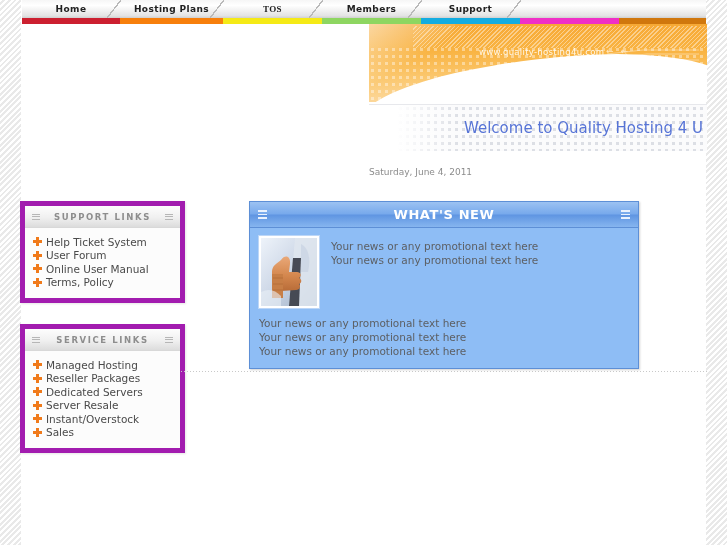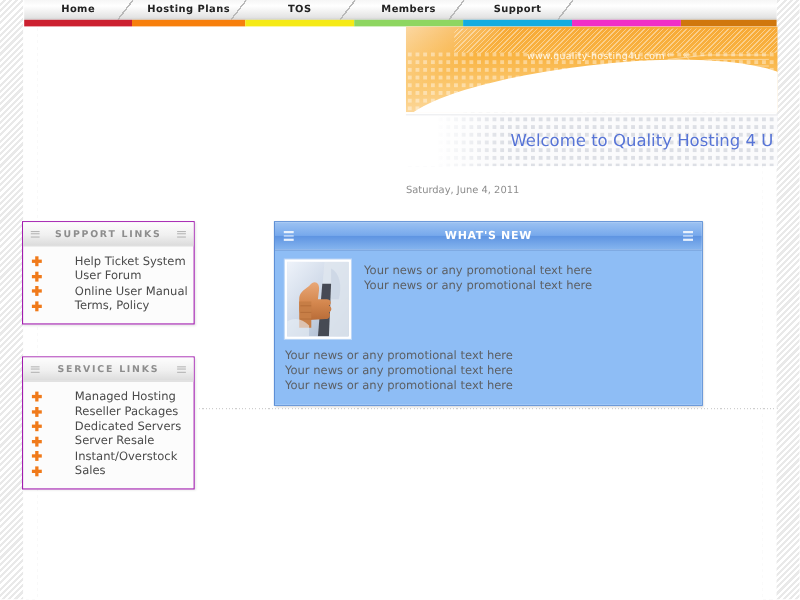--- a/index.html
+++ b/index.html
@@ -98,52 +98,52 @@
   .welcome-fade{position:absolute;left:0;top:0;width:90px;height:46px;background:linear-gradient(to right,#fff 30%,rgba(255,255,255,0));}
   .welcome-txt{
     position:absolute;right:4px;top:14px;font-size:15px;color:#5774d6;
     white-space:nowrap;font-family:"DejaVu Sans", sans-serif;
   }
 
   .datewrap{position:absolute;left:369px;top:160px;width:338px;text-align:left;padding-right:10px;box-sizing:border-box;}
   .datewrap span{font-size:9px;color:#8c8c8c;}
 
   
-  .panel{position:absolute;width:155px;background:#fcfcfc;border:1px solid #a21caf;
+  .panel{position:absolute;width:155px;background:#fcfcfc;border:5px solid #a21caf;
          box-shadow:1px 1px 2px rgba(0,0,0,.10);}
   .panel-hd{
     height:22px;line-height:22px;
     background:linear-gradient(to bottom,#fdfdfd 0%,#f0f0f0 55%,#dcdcdc 100%);
     border-bottom:1px solid #d8d8d8;
     display:flex;align-items:center;justify-content:space-between;
     padding:0 7px;box-sizing:border-box;
   }
   .panel-hd .ttl{
     font-size:8.5px;font-weight:bold;color:#8d8d8d;letter-spacing:1.6px;
     text-transform:uppercase;flex:1;text-align:center;
   }
   .hdbars{display:inline-block;width:8px;}
   .hdbars i{display:block;height:1px;background:#b6b6b6;margin:1.5px 0;}
   .panel-bd{padding:7px 8px 9px 8px;}
-  .lnk{display:flex;align-items:center;height:13.5px;font-size:10.5px;color:#4a4a4a;cursor:pointer;white-space:nowrap;gap:26px;}
+  .lnk{display:flex;align-items:center;height:13.5px;font-size:10.5px;color:#4a4a4a;cursor:pointer;white-space:nowrap;}
   .bullet{display:inline-block;width:9px;height:9px;margin-right:4px;position:relative;flex:0 0 auto;}
   .bullet:before,.bullet:after{content:"";position:absolute;background:#f07a1a;}
   .bullet:before{left:3px;top:0;width:3px;height:9px;}
   .bullet:after{left:0;top:3px;width:9px;height:3px;}
 
   
   .wn{position:absolute;left:249px;top:201px;width:388px;
       border:1px solid #5d8fd6;box-shadow:1px 1px 2px rgba(0,0,0,.18);}
   .wn-hd{
     height:26px;line-height:26px;
     background:linear-gradient(to bottom,#9cc2f2 0%,#77a9ec 48%,#5f95e2 52%,#86b5ef 100%);
     display:flex;align-items:center;justify-content:space-between;
     padding:0 8px;box-sizing:border-box;border-bottom:1px solid #5d8fd6;
   }
-  .wn-hd .ttl{flex:1;text-align:center;font-size:10px;font-weight:bold;color:#fff;letter-spacing:.6px;}
+  .wn-hd .ttl{flex:1;text-align:center;font-size:13px;font-weight:bold;color:#fff;letter-spacing:.6px;}
   .wn-bars{display:inline-block;width:9px;}
   .wn-bars i{display:block;height:1.5px;background:#eaf2fd;margin:2px 0;}
   .wn-bd{background:#8ebdf5;padding:8px 3px 10px 9px;position:relative;min-height:118px;box-sizing:border-box;}
   .wn-top{display:flex;}
   .thumb{width:56px;height:68px;border:2px solid #ffffff;box-shadow:0 0 0 1px #bcd6f7;flex:0 0 auto;position:relative;overflow:hidden;background:#dfe7f2;}
   .wn-texts{padding-left:12px;padding-top:3px;}
   .wn-line{font-size:10.5px;color:#5c5f63;line-height:14px;white-space:nowrap;}
   .wn-bottom{padding-top:8px;}
   .wn-bline{font-size:10.5px;color:#5c5f63;line-height:14px;white-space:nowrap;}
 
@@ -158,21 +158,21 @@
 <div class="edge-inner-l"></div>
 <div class="edge-inner-r"></div>
 
 <div class="page">
 
   <div class="navwrap">
     <div class="navbg"></div>
     <div class="navitems" id="navitems">
         <div class="navitem" style="width: 98px;"><span>Home</span><span class="sep"></span></div>
         <div class="navitem" style="width: 103px;"><span>Hosting Plans</span><span class="sep"></span></div>
-        <div class="navitem" style="width: 99px;"><span>TOS</span><span class="sep"></span></div>
+        <div class="navitem" style="width: 99px; font-family: Liberation Serif, serif;"><span>TOS</span><span class="sep"></span></div>
         <div class="navitem" style="width: 99px;"><span>Members</span><span class="sep"></span></div>
         <div class="navitem" style="width: 99px;"><span>Support</span><span class="sep"></span></div>
         <div class="navitem" style="width: 87px;"><span></span></div>
       </div>
     <div class="colorbar" id="colorbar">
         <span style="width: 98px; background: rgb(204, 32, 48);"></span>
         <span style="width: 103px; background: rgb(247, 127, 12);"></span>
         <span style="width: 99px; background: rgb(245, 234, 22);"></span>
         <span style="width: 99px; background: rgb(142, 214, 97);"></span>
         <span style="width: 99px; background: rgb(20, 172, 224);"></span>

